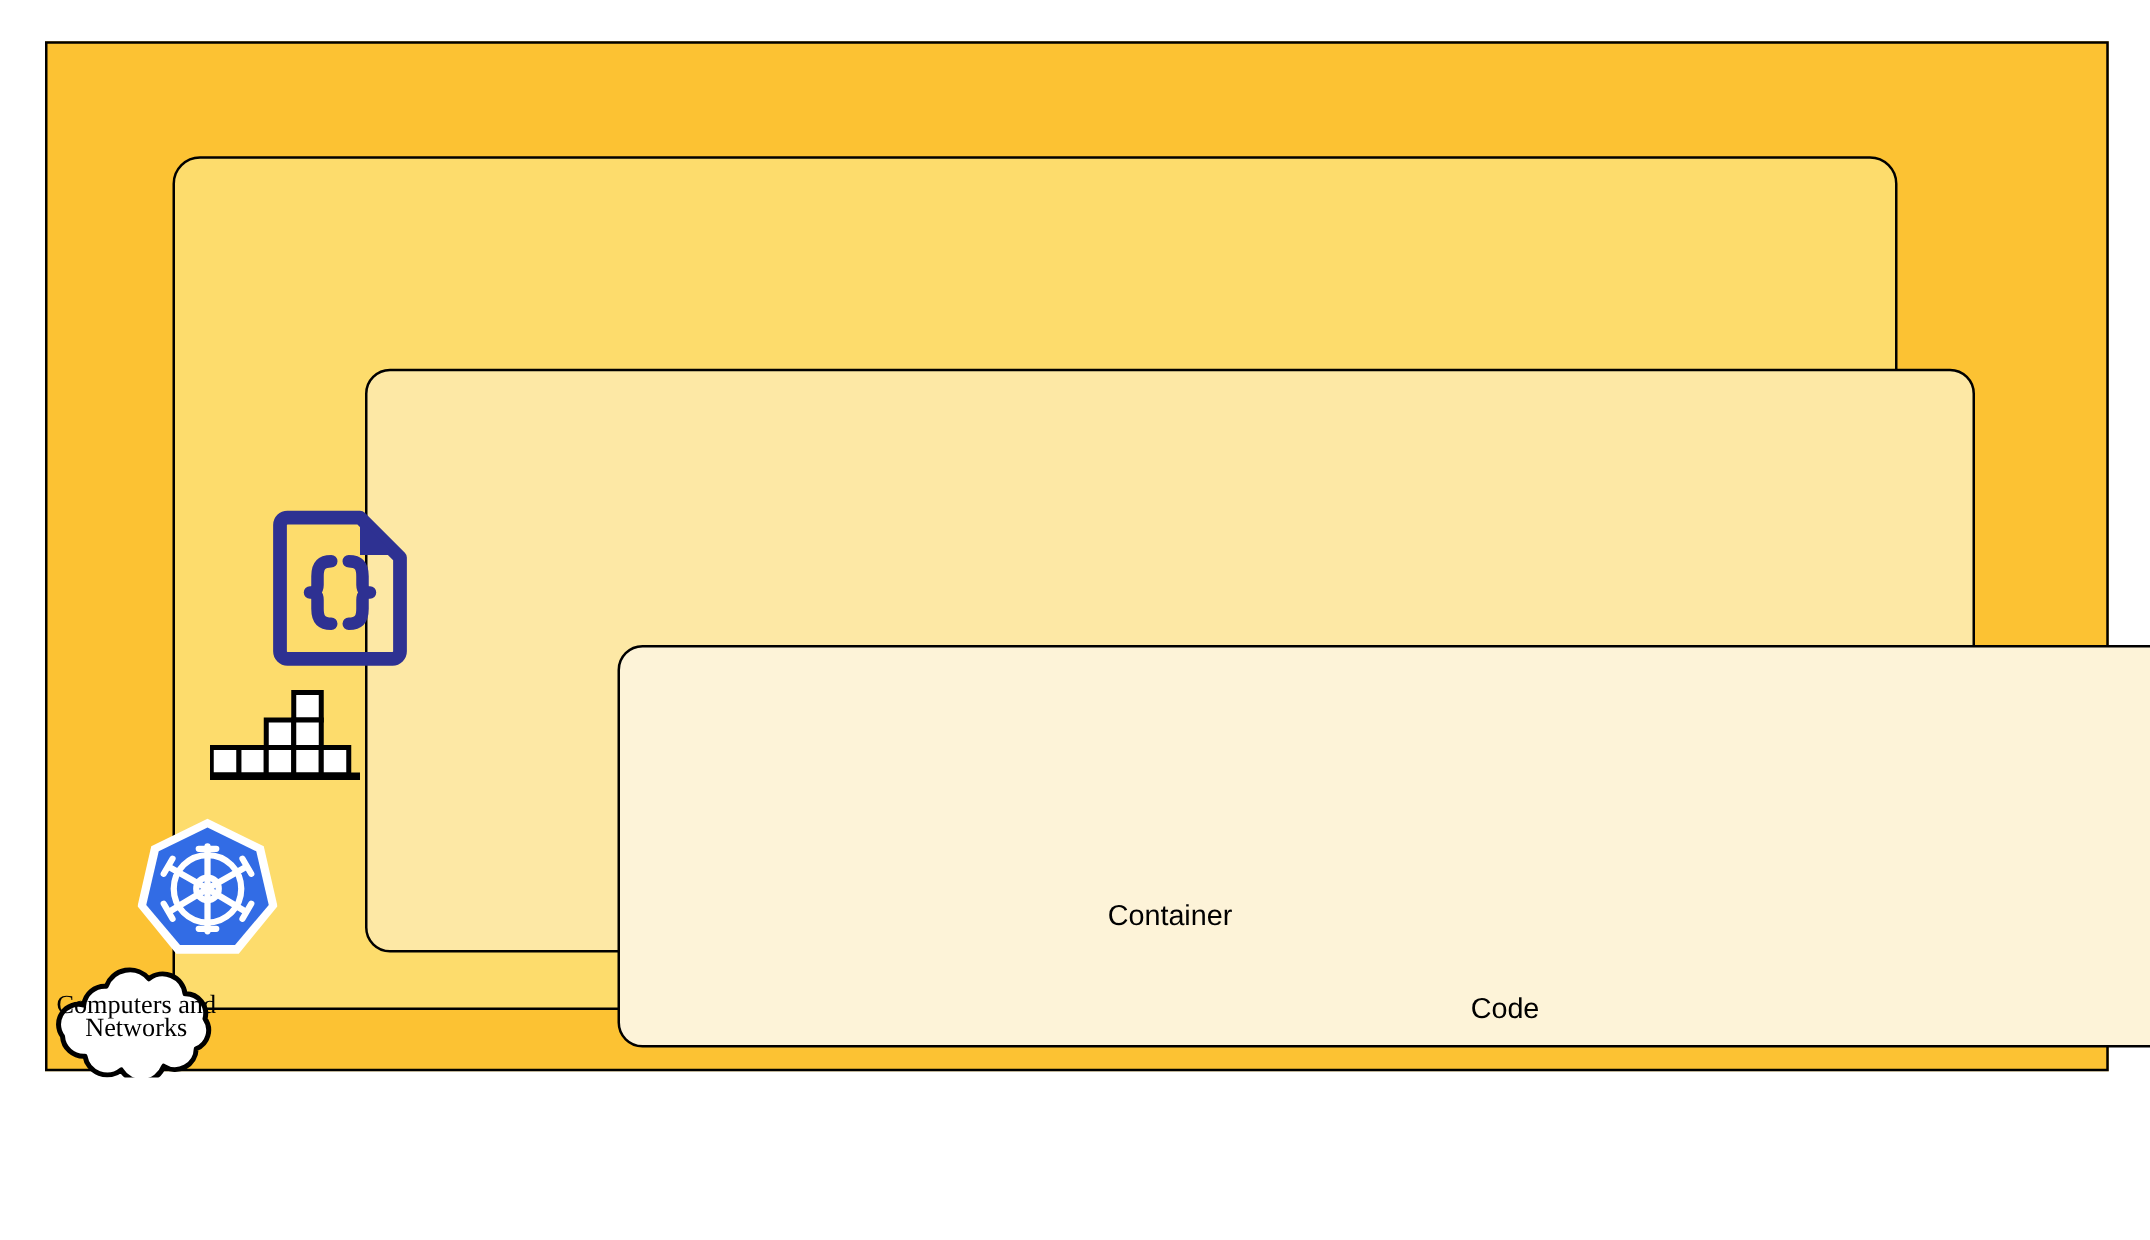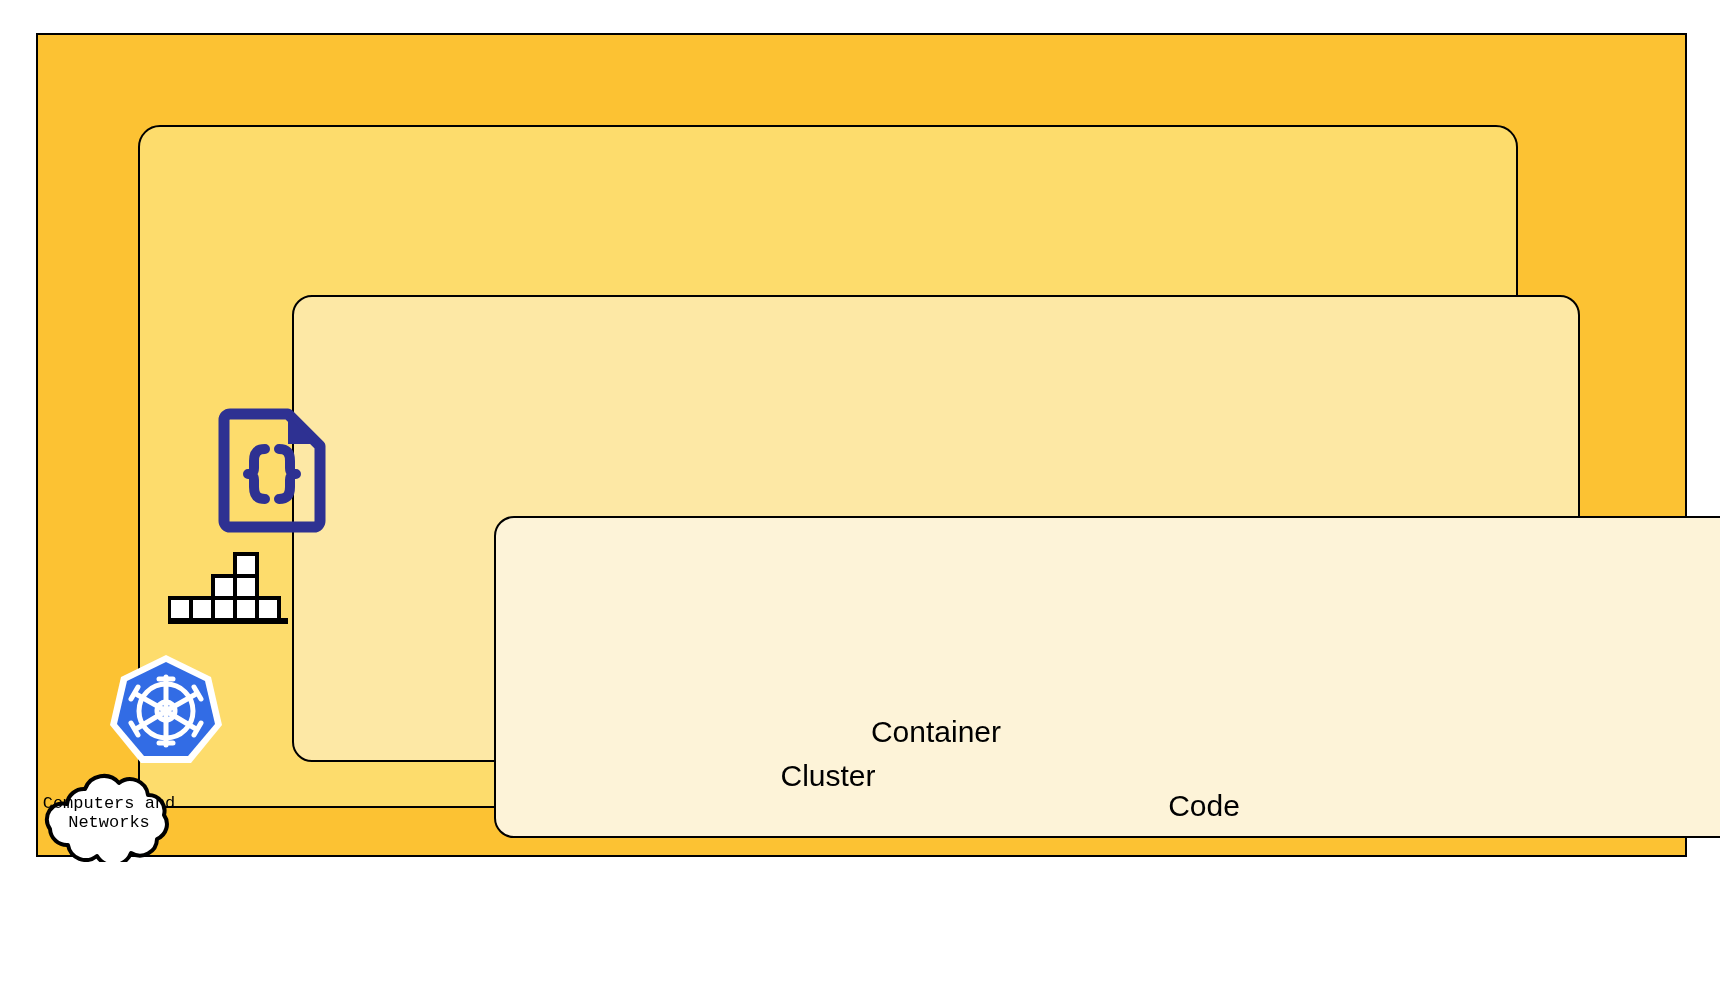--- a/index.html
+++ b/index.html
@@ -58,21 +58,21 @@
     width: 1420px;
     height: 322px;
     background: #FDF3D8;
     border-radius: 20px;
   }
 
   
   .layer-label {
     position: absolute;
     color: #000000;
-    font-size: 30px;
+    font-size: 23px;
     line-height: 40px;
     text-align: center;
     white-space: pre-line;
     font-family: "Liberation Sans", sans-serif;
   }
 
   #label-code      { left: 0px;  bottom: 10px;  width: 100%; }
   #label-container { left: 0px;  bottom: 8px;   width: 100%; }
   #label-cluster   { left: 0px;  bottom: 10px;  width: 100%; }
   #label-datacenter{ left: 0px;  bottom: 6px;   width: 100%; }
@@ -86,25 +86,25 @@
   #icon-cloud     { left: 33px;  top: 770px; width: 152px; height: 92px; }
 
   .icon-holder svg { display: block; width: 100%; height: 100%; }
 
   .cloud-text {
     position: absolute;
     left: 0;
     top: 24px;
     width: 152px;
     text-align: center;
-    font-size: 17px;
+    font-size: 21px;
     line-height: 19px;
     color: #000000;
     white-space: pre-line;
-    font-family: Liberation Mono, monospace;
+    font-family: Liberation Serif, serif;
     pointer-events: none;
   }
 </style>
 </head>
 <body>
 
 <div id="canvas">
 
   <div class="layer" id="layer-datacenter" style="background: rgb(252, 194, 51); border-color: rgb(0, 0, 0);">
 
@@ -112,21 +112,20 @@
 
       <div class="layer" id="layer-container" style="background: rgb(253, 232, 165); border-color: rgb(0, 0, 0);">
 
         <div class="layer" id="layer-code" style="background: rgb(253, 243, 216); border-color: rgb(0, 0, 0);">
           <div class="layer-label" id="label-code">Code</div>
         </div>
 
         <div class="layer-label" id="label-container">Container</div>
       </div>
 
-      <div class="layer-label" id="label-cluster">Cluster</div>
     </div>
 
   </div>
 
   <div class="icon-holder" id="icon-code">
     <svg viewBox="0 0 108 125" xmlns="http://www.w3.org/2000/svg">
       <path d="M12 6 H70 L102 38 V113 A6 6 0 0 1 96 119 H12 A6 6 0 0 1 6 113 V12 A6 6 0 0 1 12 6 Z" fill="none" stroke="#2E3192" stroke-width="11" stroke-linejoin="round"></path>
       <path d="M70 8 L70 36 L98 36 Z" fill="#2E3192"></path>
       <path d="M47 41 C38 41 36 46 36 53 L36 60 C36 65 33 66 30 66 C33 66 36 67 36 72 L36 79
                C36 86 38 91 47 91" fill="none" stroke="#2E3192" stroke-width="10" stroke-linecap="round" stroke-linejoin="round"></path>

